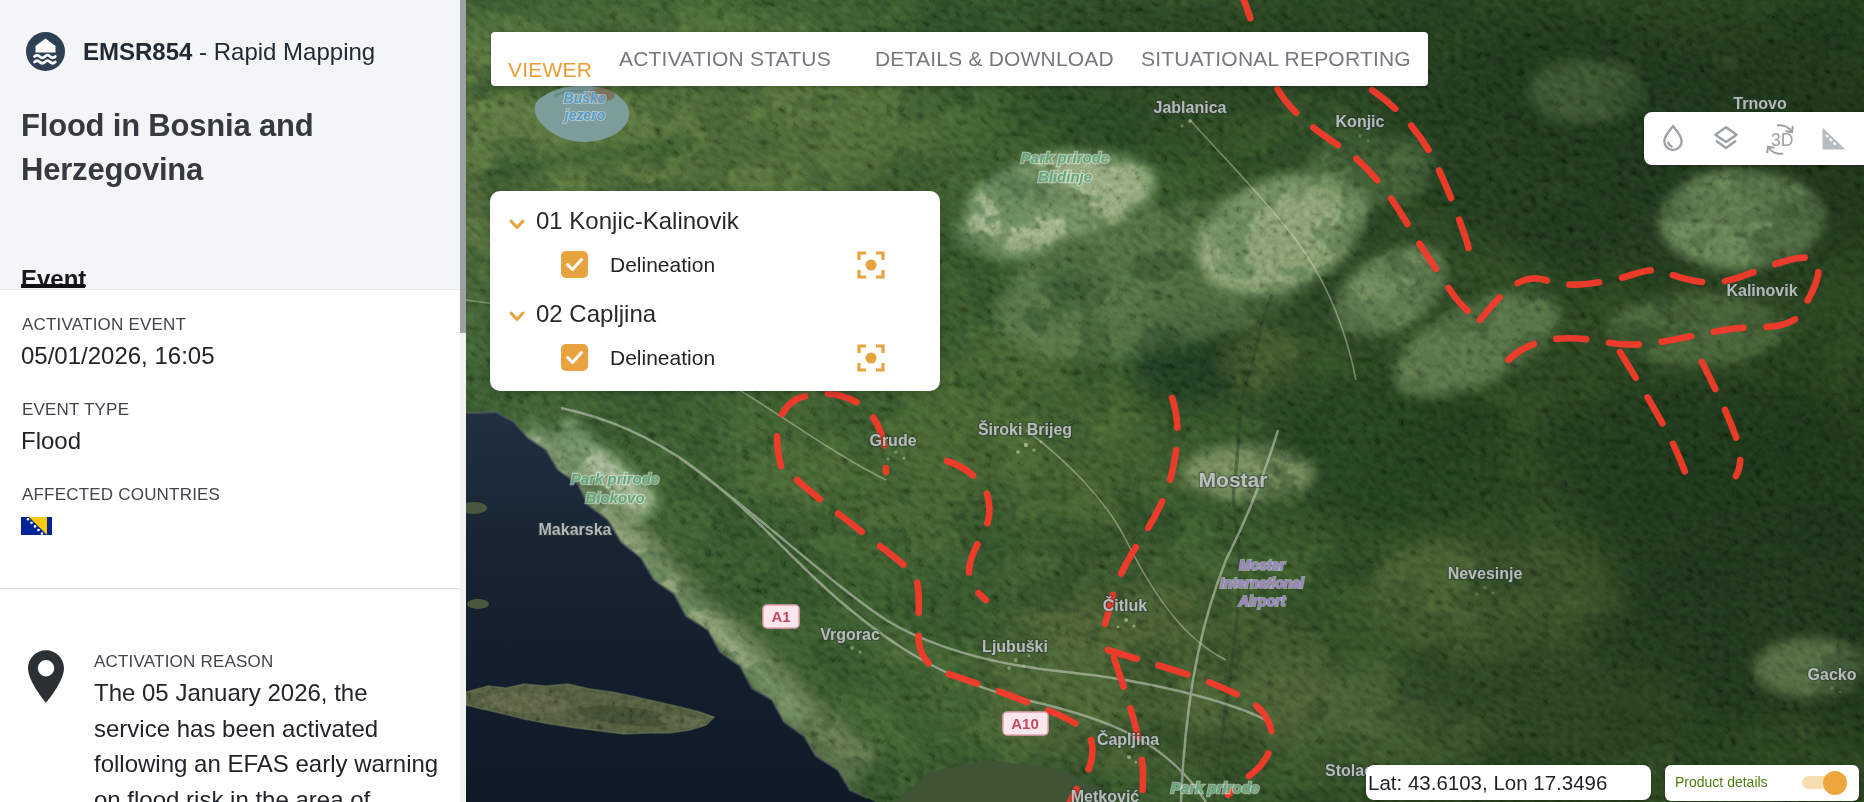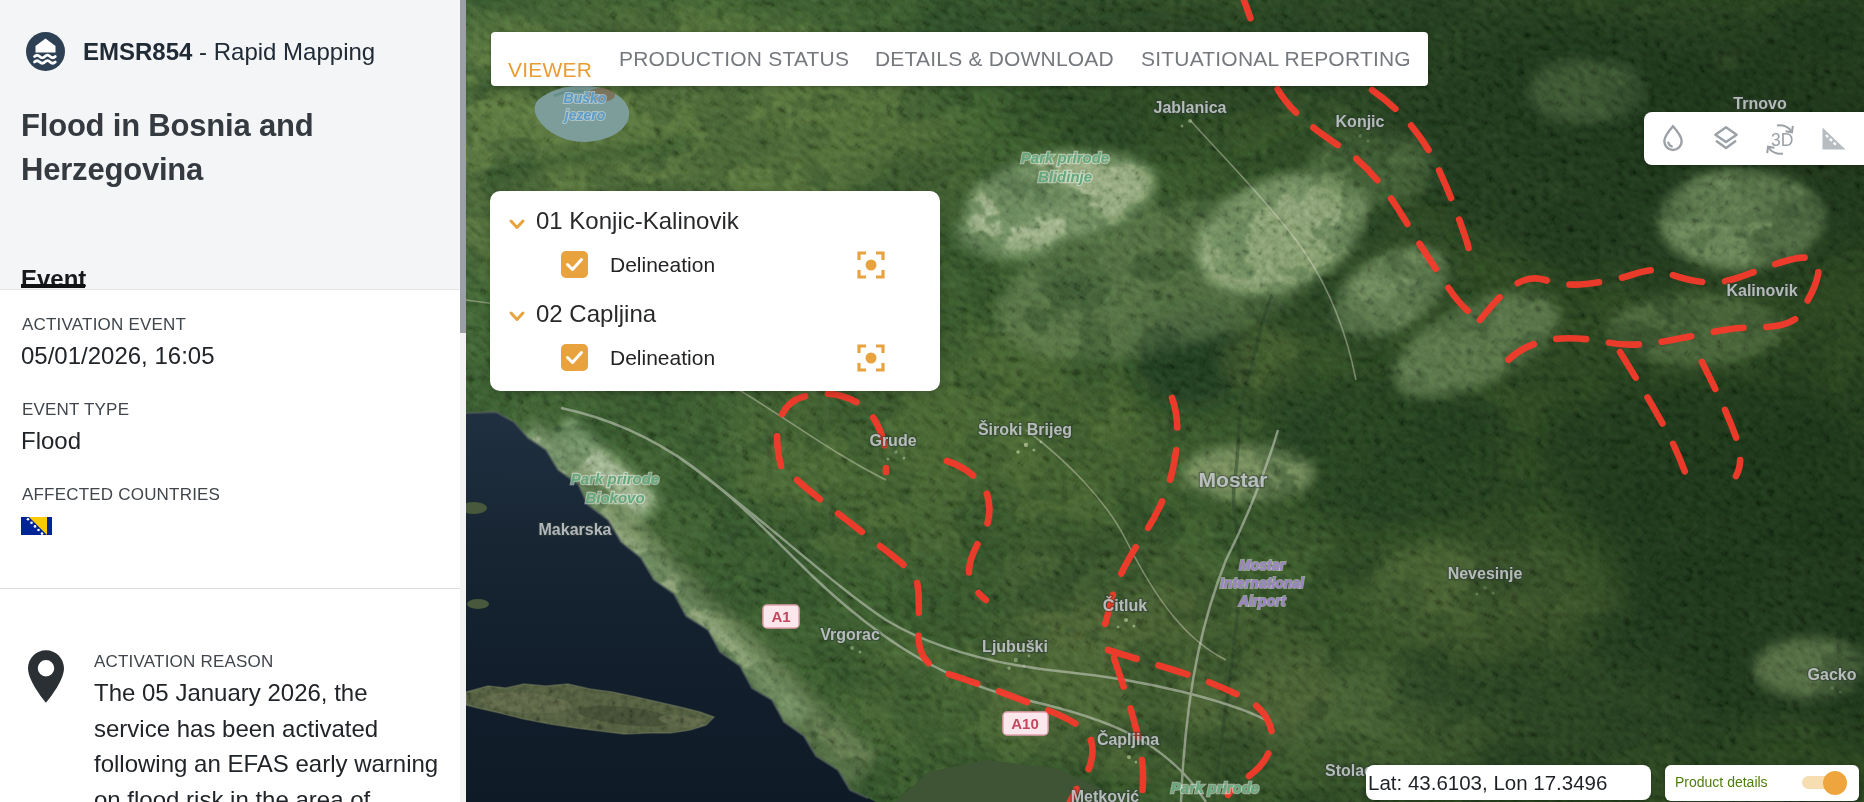--- a/index.html
+++ b/index.html
@@ -352,21 +352,21 @@
     <path d="M12 0 C5.4 0 0 5.4 0 12 C0 21 12 35 12 35 C12 35 24 21 24 12 C24 5.4 18.6 0 12 0 Z M12 17.5 A5.5 5.5 0 1 1 12 6.5 A5.5 5.5 0 1 1 12 17.5 Z" fill="#2b3035"></path>
   </svg>
   <div id="reason-lbl">ACTIVATION REASON</div>
   <div id="reason-txt">The 05 January 2026, the<br>service has been activated<br>following an EFAS early warning<br>on flood risk in the area of</div>
   <div id="sbscroll"></div>
   <div id="sbthumb"></div>
 </div>
 
 <div id="tabbar">
   <div class="tab" id="tab-viewer">VIEWER</div>
-  <div class="tab" id="tab-ps">PRODUCTION STATUS</div>
+  <div class="tab" id="tab-ps">ACTIVATION STATUS</div>
   <div class="tab" id="tab-dd">DETAILS &amp; DOWNLOAD</div>
   <div class="tab" id="tab-sr">SITUATIONAL REPORTING</div>
 </div>
 
 <div id="panel">
   <svg class="chev" style="top:23px;" viewBox="0 0 20 20">
       <path d="M4 7 L10 13.5 L16 7" stroke="#e8a33e" stroke-width="3" fill="none" stroke-linecap="round" stroke-linejoin="round"></path>
     </svg>
   <div class="prow" style="top:16px;">01 Konjic-Kalinovik</div>
   <div class="cbox" style="top:60px;"></div>

